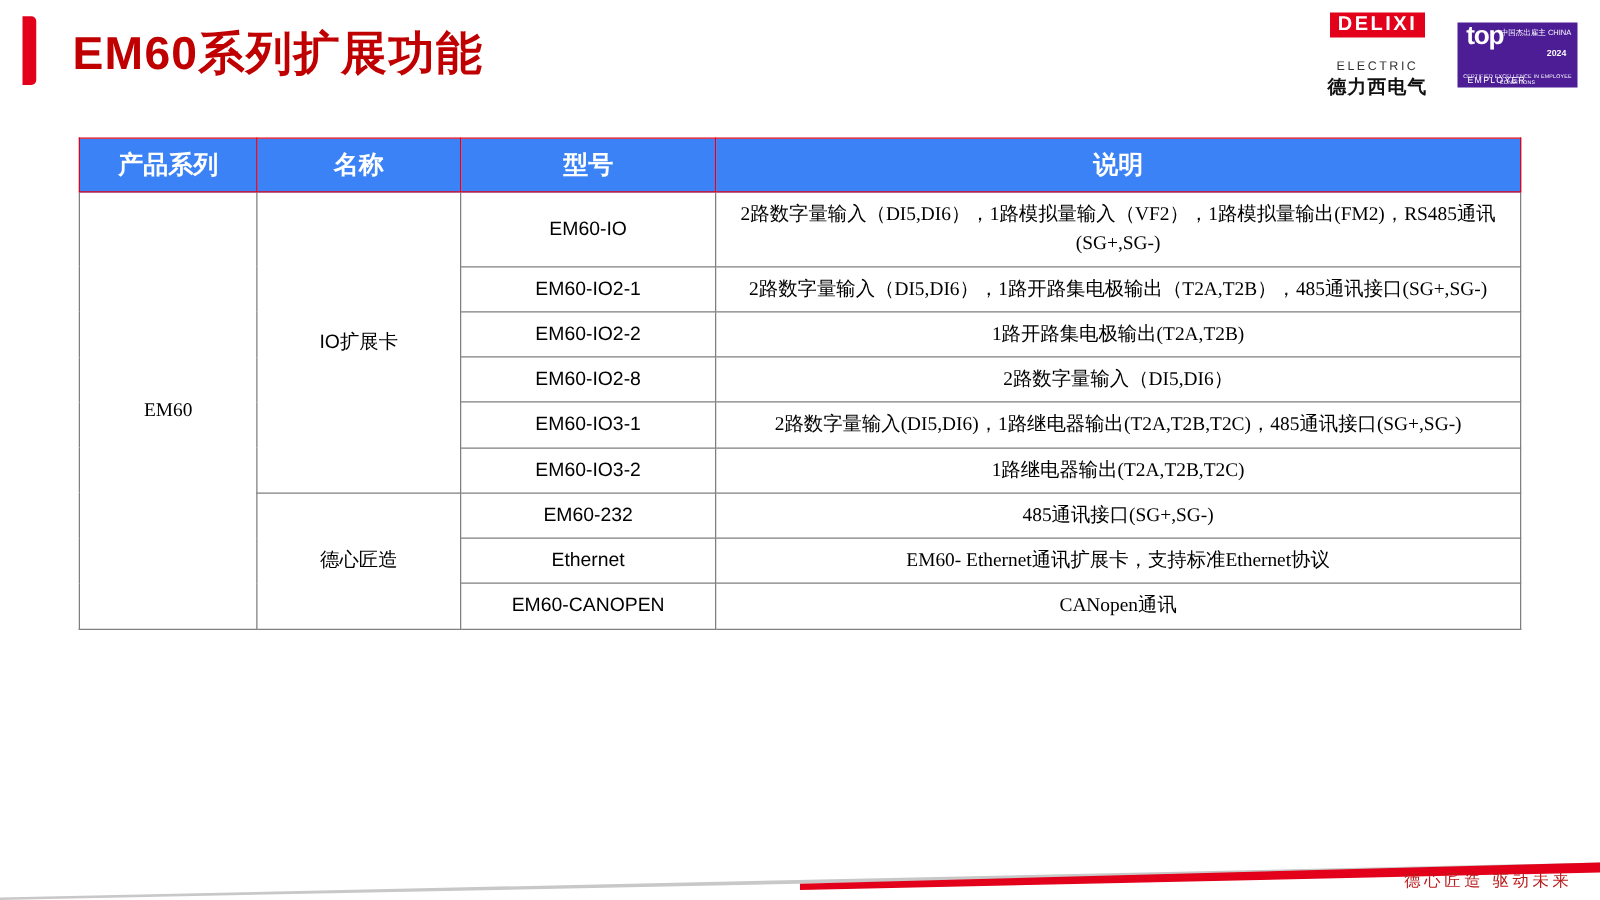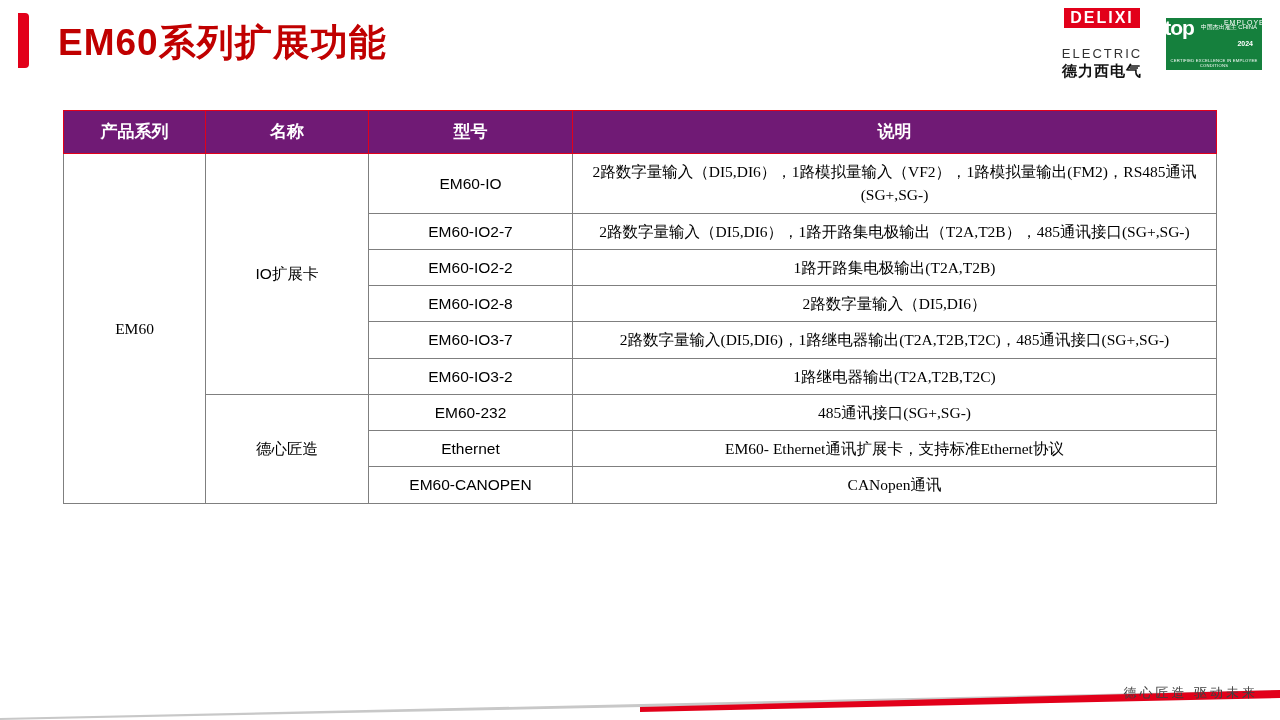--- a/index.html
+++ b/index.html
@@ -63,39 +63,39 @@
     background: #e2001a;
     color: #ffffff;
     font-weight: bold;
     font-size: 16px;
     letter-spacing: 2px;
     padding: 1px 6px 2px 6px;
     line-height: 17px;
   }
   .delixi-logo .dl-sub {
     color: #333;
-    font-size: 13px;
+    font-size: 10px;
     letter-spacing: 2px;
     margin-top: 18px;
   }
   .delixi-logo .dl-cn {
     color: #111;
     font-size: 15px;
     font-weight: bold;
     letter-spacing: 1px;
     margin-top: 1px;
   }
   .top-employer {
     width: 96px;
     height: 52px;
-    background: #15803d;
+    background: #4c1d95;
     color: #ffffff;
     position: relative;
     display: flex;
-    flex-direction: row;
+    flex-direction: column;
     justify-content: center;
     gap: 22px;
   }
   .top-employer .te-top {
     font-size: 21px;
     font-weight: bold;
     line-height: 19px;
     padding-left: 7px;
     letter-spacing: -1px;
   }
@@ -145,24 +145,24 @@
   table.spec th, table.spec td {
     border: 1px solid #7f7f7f;
     font-size: 15.5px;
     color: #000000;
     text-align: center;
     vertical-align: middle;
     padding: 6px 8px;
     line-height: 1.5;
   }
   table.spec thead th {
-    background: #701a75;
+    background: #3b82f6;
     color: #ffffff;
     font-weight: bold;
-    font-size: 17px;
+    font-size: 20px;
     border: 1px solid #e2001a;
     height: 30px;
   }
   .col-series { width: 142px; }
   .col-name   { width: 163px; }
   .col-model  { width: 204px; }
   .col-desc   { width: auto; }
 
   td.series-cell {
     font-size: 16px;
@@ -182,23 +182,23 @@
     height: 48px;
   }
   .footer svg {
     position: absolute;
     left: 0;
     bottom: 0;
   }
   .footer-text {
     position: absolute;
     right: 22px;
-    bottom: 18px;
+    bottom: 6px;
     font-size: 13px;
-    color: #404040;
+    color: #b91c1c;
     letter-spacing: 3px;
     white-space: nowrap;
   }
 </style>
 </head>
 <body>
 
 <div class="slide-header">
   <div class="title-bar"></div>
   <div class="slide-title">EM60系列扩展功能</div>
@@ -236,33 +236,33 @@
       </tr>
     </thead>
     <tbody>
       <tr>
         <td class="series-cell" rowspan="9">EM60</td>
         <td rowspan="6">IO扩展卡</td>
         <td>EM60-IO</td>
         <td class="desc">2路数字量输入（DI5,DI6），1路模拟量输入（VF2），1路模拟量输出(FM2)，RS485通讯(SG+,SG-)</td>
       </tr>
       <tr>
-        <td>EM60-IO2-7</td>
+        <td>EM60-IO2-1</td>
         <td class="desc">2路数字量输入（DI5,DI6），1路开路集电极输出（T2A,T2B），485通讯接口(SG+,SG-)</td>
       </tr>
       <tr>
         <td>EM60-IO2-2</td>
         <td class="desc">1路开路集电极输出(T2A,T2B)</td>
       </tr>
       <tr>
         <td>EM60-IO2-8</td>
         <td class="desc">2路数字量输入（DI5,DI6）</td>
       </tr>
       <tr>
-        <td>EM60-IO3-7</td>
+        <td>EM60-IO3-1</td>
         <td class="desc">2路数字量输入(DI5,DI6)，1路继电器输出(T2A,T2B,T2C)，485通讯接口(SG+,SG-)</td>
       </tr>
       <tr>
         <td>EM60-IO3-2</td>
         <td class="desc">1路继电器输出(T2A,T2B,T2C)</td>
       </tr>
       <tr>
         <td rowspan="3">德心匠造</td>
         <td>EM60-232</td>
         <td class="desc">485通讯接口(SG+,SG-)</td>

